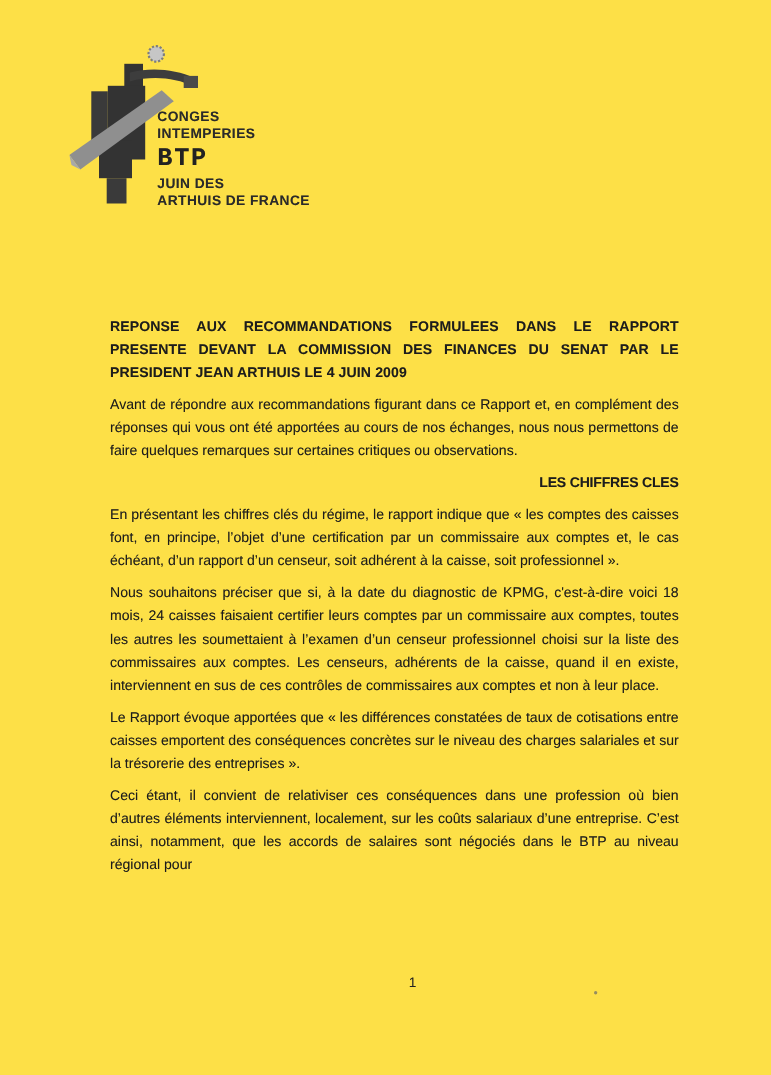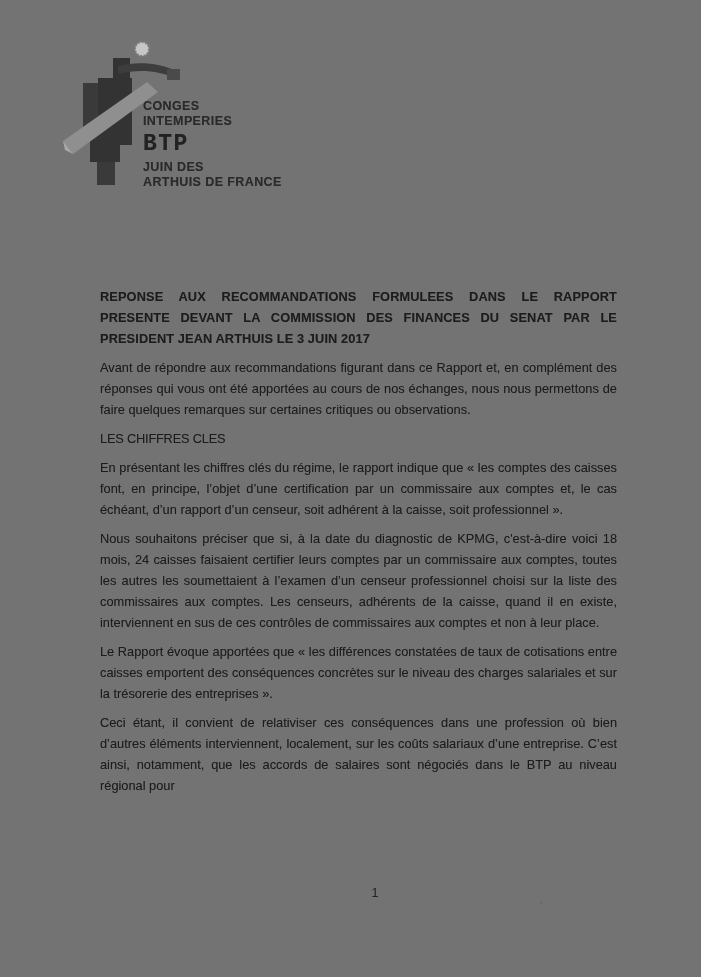--- a/index.html
+++ b/index.html
@@ -1,21 +1,21 @@
 <!DOCTYPE html>
 <html><head>
 <meta charset="utf-8">
 <style>
   * { margin: 0; padding: 0; box-sizing: border-box; }
   html, body { background: #e8e8e8; }
   .page {
     position: relative;
     width: 701px;
     height: 977px;
-    background: #737373;
+    background: #fde047;
     font-family: "Liberation Sans", sans-serif;
     color: #1c1c1c;
     overflow: hidden;
     margin: 0 auto;
   }
   
   .logo { position: absolute; left: 63px; top: 38px; width: 250px; height: 165px; }
   .logo-graphic { position: absolute; left: 0; top: 0; }
   .logo-text { position: absolute; left: 80px; top: 61px; }
   .logo-small {
@@ -44,25 +44,25 @@
     line-height: 21px;
     text-align: justify;
   }
   .doc-title {
     font-weight: 700;
     margin-bottom: 8px;
     letter-spacing: 0.1px;
   }
   .doc p { margin: 0 0 8px 0; }
   .doc .heading {
-    font-weight: 400;
+    font-weight: 700;
     margin: 2px 0 8px 0;
     white-space: nowrap;
     letter-spacing: -0.2px;
-    text-align: left;
+    text-align: right;
   }
   .page-number {
     position: absolute;
     left: 340px;
     top: 886px;
     width: 70px;
     text-align: center;
     font-size: 12.5px;
     color: #222;
   }
@@ -104,21 +104,21 @@
     <div class="logo-text">
       <div class="logo-small">CONGES</div>
       <div class="logo-small">INTEMPERIES</div>
       <div class="logo-btp">BTP</div>
       <div class="logo-small">JUIN DES</div>
       <div class="logo-small">ARTHUIS DE FRANCE</div>
     </div>
   </div>
 
   <div class="doc">
-    <div class="doc-title">REPONSE AUX RECOMMANDATIONS FORMULEES DANS LE RAPPORT PRESENTE DEVANT LA COMMISSION DES FINANCES DU SENAT PAR LE PRESIDENT JEAN ARTHUIS LE 3 JUIN 2017</div>
+    <div class="doc-title">REPONSE AUX RECOMMANDATIONS FORMULEES DANS LE RAPPORT PRESENTE DEVANT LA COMMISSION DES FINANCES DU SENAT PAR LE PRESIDENT JEAN ARTHUIS LE 4 JUIN 2009</div>
 
     <p>Avant de répondre aux recommandations figurant dans ce Rapport et, en complément des réponses qui vous ont été apportées au cours de nos échanges, nous nous permettons de faire quelques remarques sur certaines critiques ou observations.</p>
 
     <div class="heading">LES CHIFFRES CLES</div>
     <p>En présentant les chiffres clés du régime, le rapport indique que « les comptes des caisses font, en principe, l’objet d’une certification par un commissaire aux comptes et, le cas échéant, d’un rapport d’un censeur, soit adhérent à la caisse, soit professionnel ».</p>
     <p>Nous souhaitons préciser que si, à la date du diagnostic de KPMG, c'est-à-dire voici 18 mois, 24 caisses faisaient certifier leurs comptes par un commissaire aux comptes, toutes les autres les soumettaient à l’examen d’un censeur professionnel choisi sur la liste des commissaires aux comptes. Les censeurs, adhérents de la caisse, quand il en existe, interviennent en sus de ces contrôles de commissaires aux comptes et non à leur place.</p>
 
     <p>Le Rapport évoque apportées que « les différences constatées de taux de cotisations entre caisses emportent des conséquences concrètes sur le niveau des charges salariales et sur la trésorerie des entreprises ».</p>
     <p>Ceci étant, il convient de relativiser ces conséquences dans une profession où bien d’autres éléments interviennent, localement, sur les coûts salariaux d’une entreprise.  C’est ainsi, notamment, que  les accords de salaires sont négociés dans le BTP au niveau régional pour</p>
   </div>

